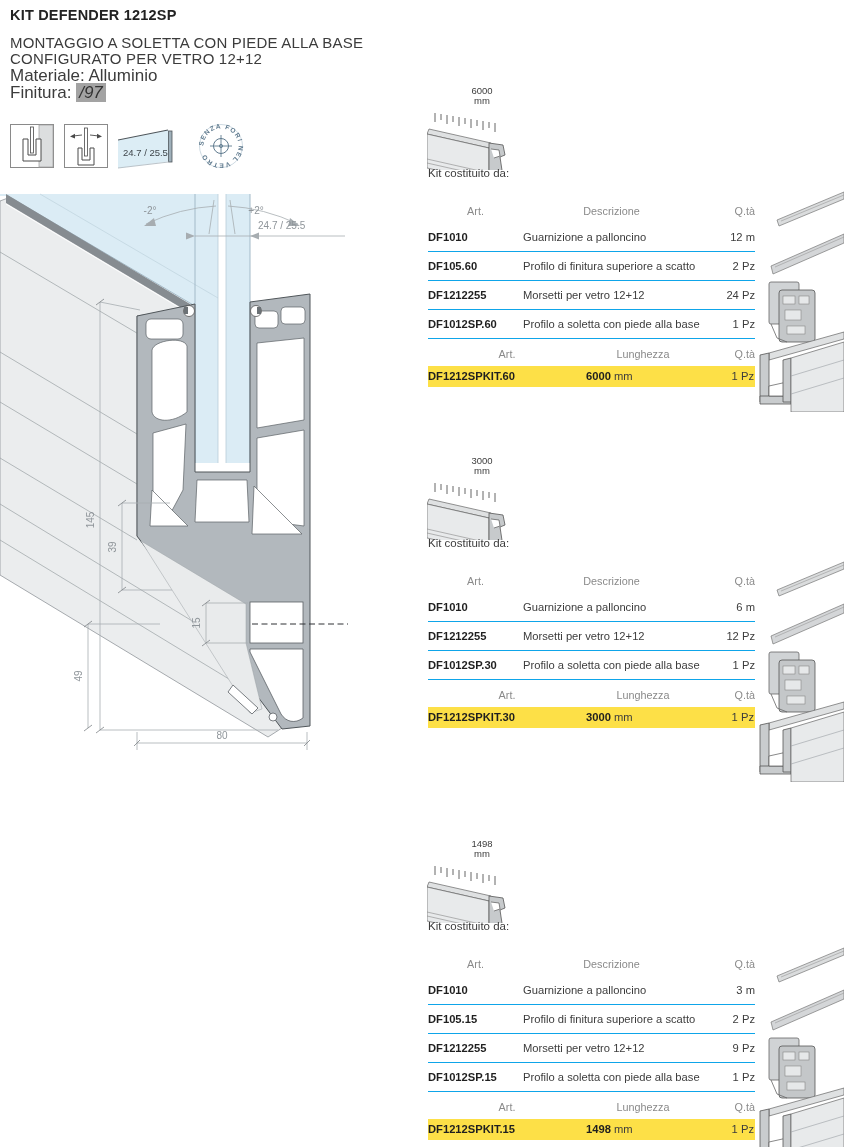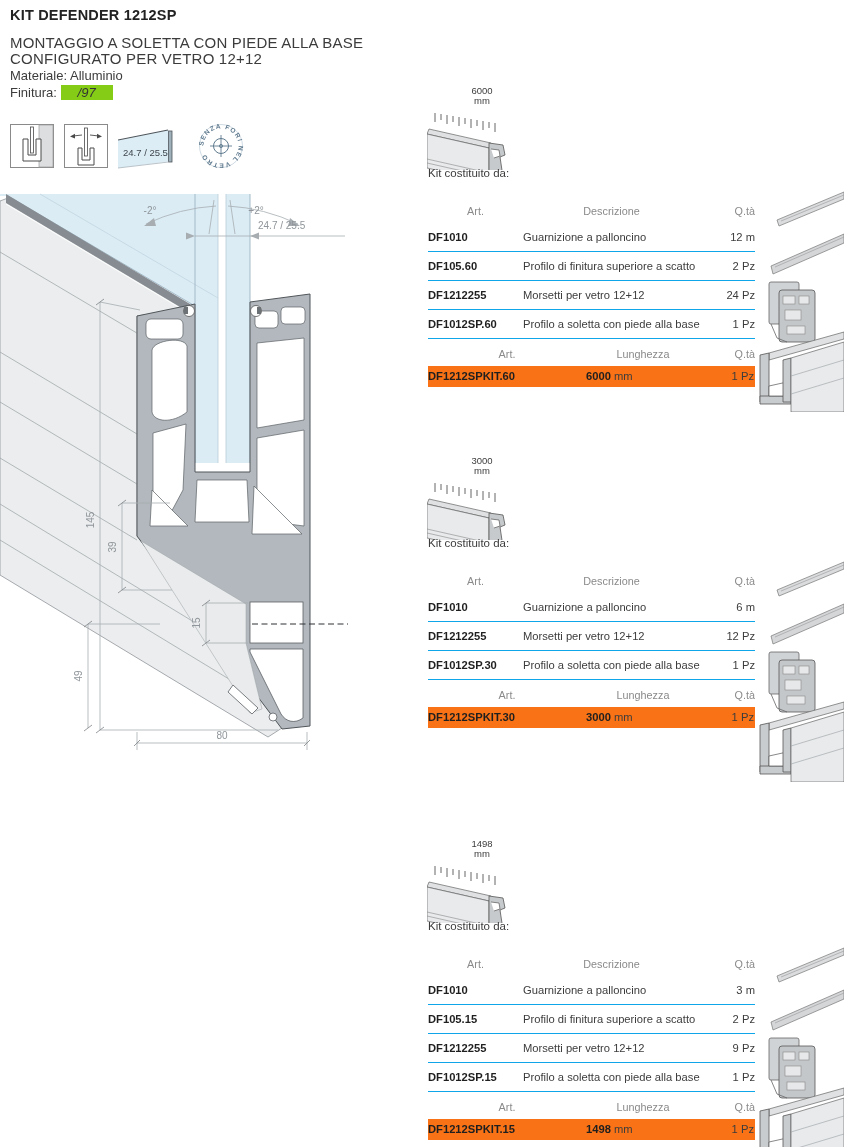--- a/index.html
+++ b/index.html
@@ -5,22 +5,22 @@
   * { margin:0; padding:0; box-sizing:border-box; }
   html,body { background:#fff; }
   body {
     width:844px; height:1147px; position:relative; overflow:hidden;
     font-family:"Liberation Sans", sans-serif; color:#3e3e3e;
   }
   
   .hdr { position:absolute; left:10px; top:7px; width:410px; }
   .hdr h1 { font-size:14.5px; font-weight:bold; color:#222; letter-spacing:.2px; margin-bottom:12px; }
   .hdr .sub { font-size:15px; color:#3c3c3c; letter-spacing:.2px; line-height:16px; }
-  .hdr .meta { font-size:13px; color:#3c3c3c; line-height:17px; }
-  .badge { background:#84cc16; font-style:italic; padding:0 17px; color:#333; }
+  .hdr .meta { font-size:17px; color:#3c3c3c; line-height:17px; }
+  .badge { background:#a3a3a3; font-style:italic; padding:0 3px; color:#333; }
   
   .pict { position:absolute; }
   #icon-a { left:10px; top:124px; }
   #icon-b { left:64px; top:124px; }
   #icon-glass { left:118px; top:127px; }
   #icon-stamp { left:198px; top:123px; }
   
   #drawing { position:absolute; left:0; top:190px; }
   
   .kit { position:absolute; left:425px; width:330px; }
@@ -29,21 +29,21 @@
   .tables { position:absolute; left:3px; top:120px; width:327px; }
   table { border-collapse:collapse; width:327px; table-layout:fixed; }
   th { font-weight:normal; color:#8a8a8a; font-size:10.8px; text-align:center; padding:0 0 6px 0; }
   td { font-size:11.2px; color:#3c3c3c; padding:8px 0 7px 0; line-height:13px; }
   .parts tbody tr { border-bottom:1px solid #0ea5e9; }
   td.art, .b { font-weight:bold; color:#1f1f1f; }
   .cq { width:55px; text-align:right; }
   .ca { width:95px; }
   .kitrow { margin-top:9px; }
   .kitrow .ca { width:158px; }
-  .kitrow tbody tr { background:#f97316; }
+  .kitrow tbody tr { background:#fde047; }
   .kitrow td { padding:4px 0 4px 0; }
   .kitrow td.cq { padding-right:1px; }
   
   .components { position:absolute; left:757px; width:87px; height:222px; overflow:hidden; }
   #comp1 { top:190px; } #comp2 { top:560px; } #comp3 { top:946px; }
   svg text { font-family:"Liberation Sans", sans-serif; }
   .dimtxt { font-size:10px; fill:#8f959a; }
   .thumbtxt { font-size:9.5px; fill:#3c3c3c; text-anchor:middle; }
 </style>
 </head>

